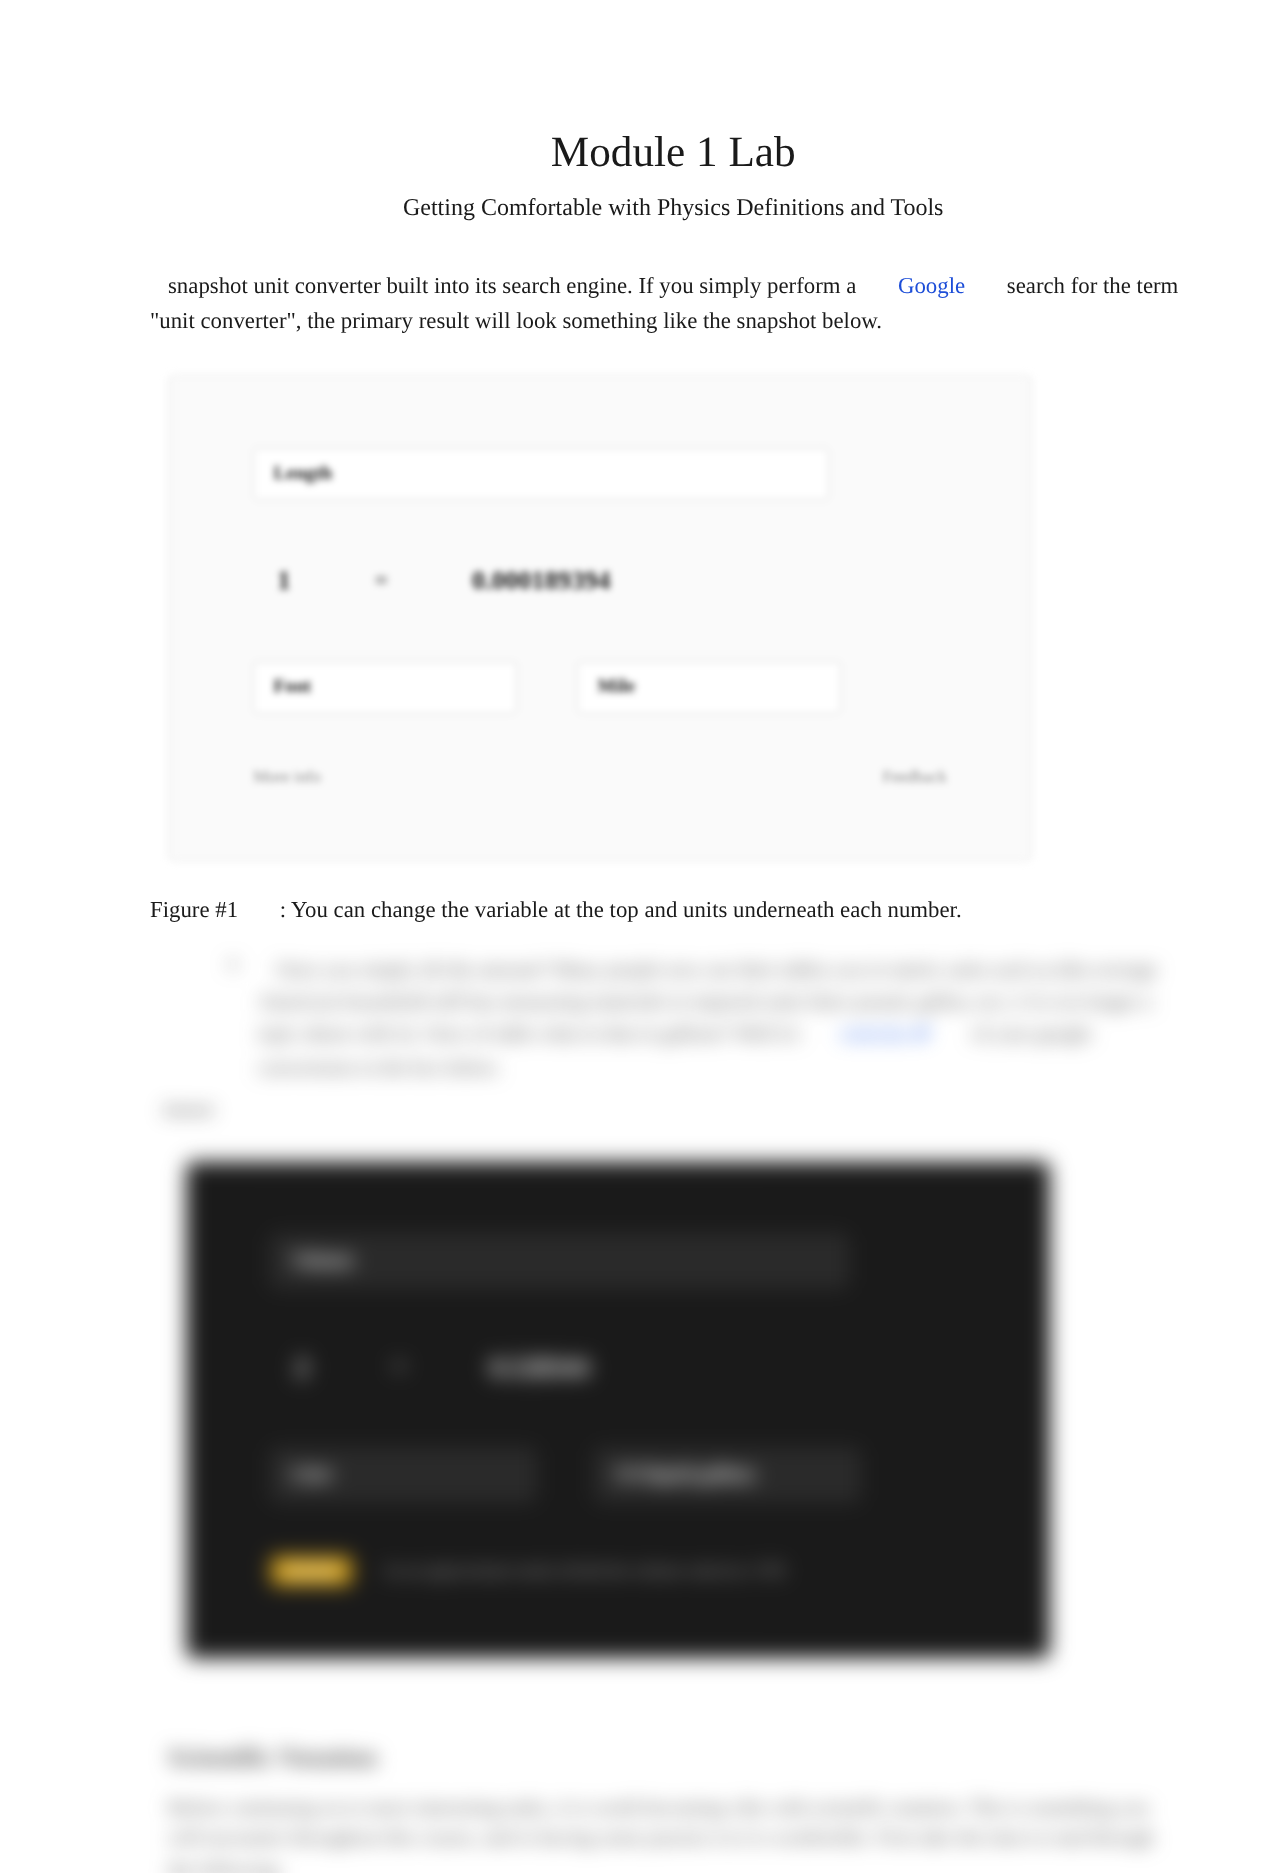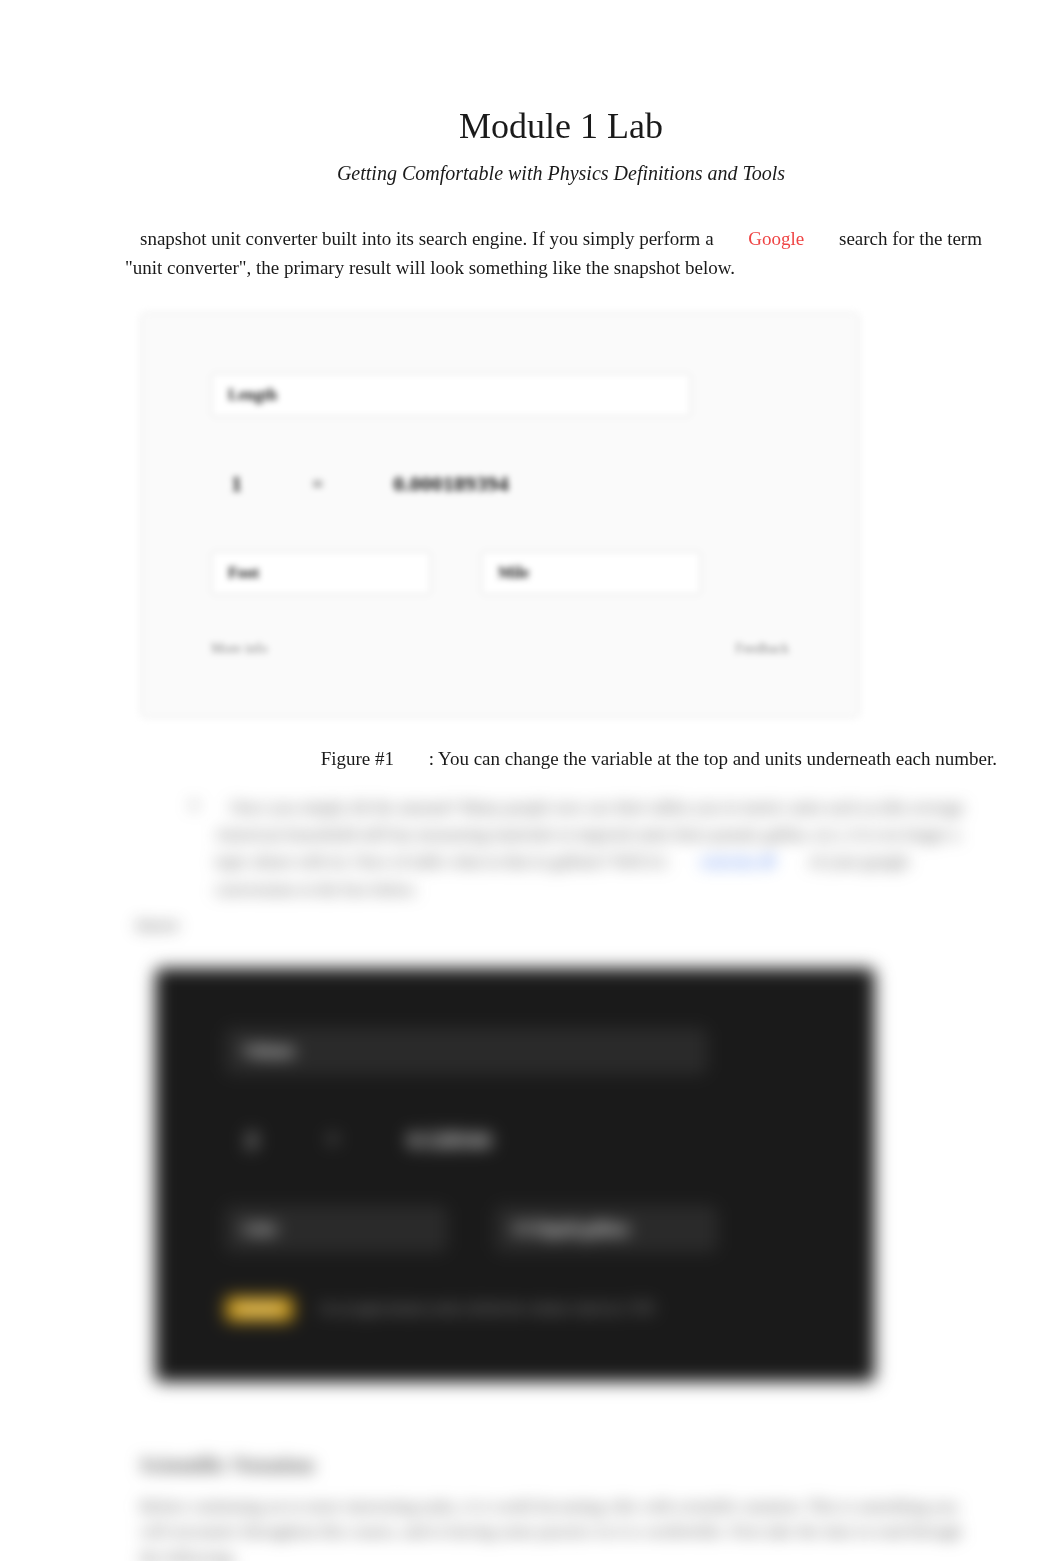--- a/index.html
+++ b/index.html
@@ -18,29 +18,28 @@
       text-align: center;
       font-size: 36px;
       font-weight: normal;
       margin-bottom: 12px;
     }
     .subtitle {
       text-align: center;
       font-size: 20px;
       font-weight: normal;
       margin-bottom: 40px;
-      font-style: italic;
     }
     .body-text {
       font-size: 19px;
       line-height: 1.5;
       margin-bottom: 8px;
     }
     .link {
-      color: #ef4444;
+      color: #1d4ed8;
       text-decoration: none;
     }
     .figure-container {
       margin: 20px 0;
       padding: 10px;
     }
     .converter-box {
       background: #fafafa;
       border: 1px solid #e5e5e5;
       border-radius: 6px;
@@ -84,21 +83,21 @@
       font-size: 20px;
     }
     .converter-footer {
       display: flex;
       justify-content: space-between;
       font-size: 14px;
       color: #888;
       margin-top: 16px;
     }
     .figure-caption {
-      text-align: right;
+      text-align: left;
       font-size: 19px;
       margin: 20px 0 24px 0;
     }
     .blurred-content {
       filter: blur(8px);
       margin-top: 10px;
     }
     .inline-link-blurred {
       color: #2563eb;
     }

